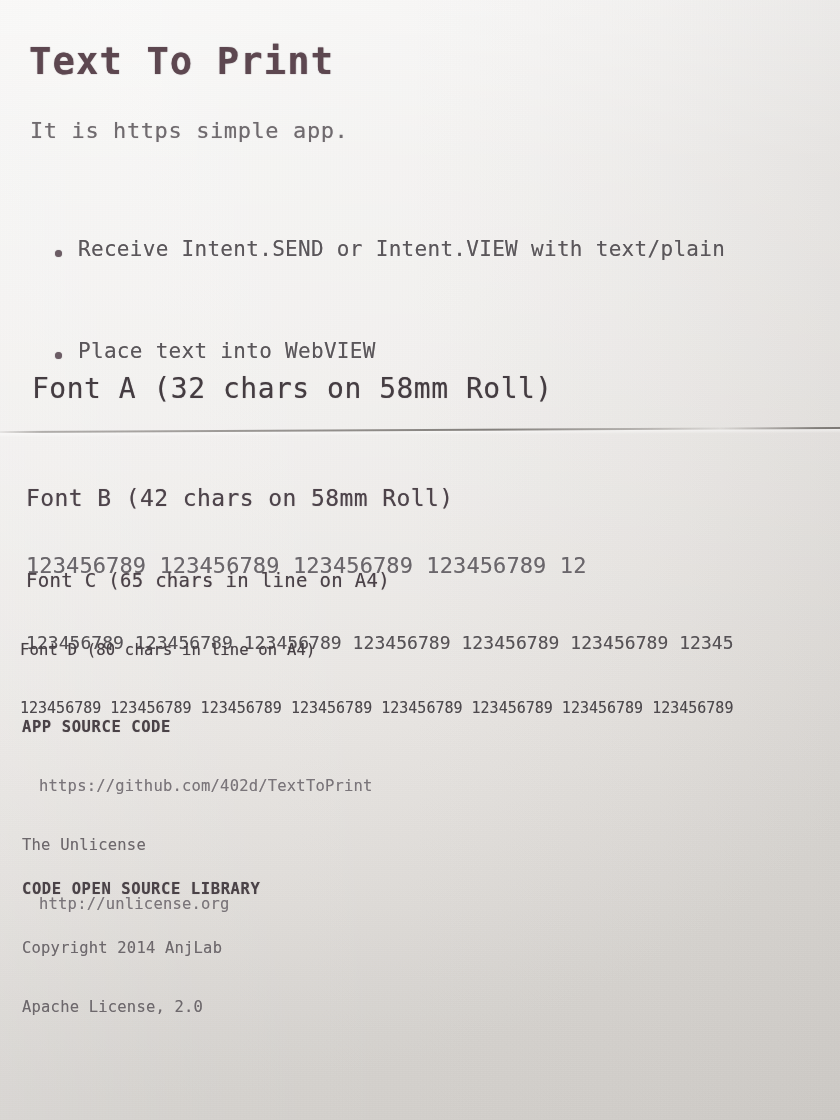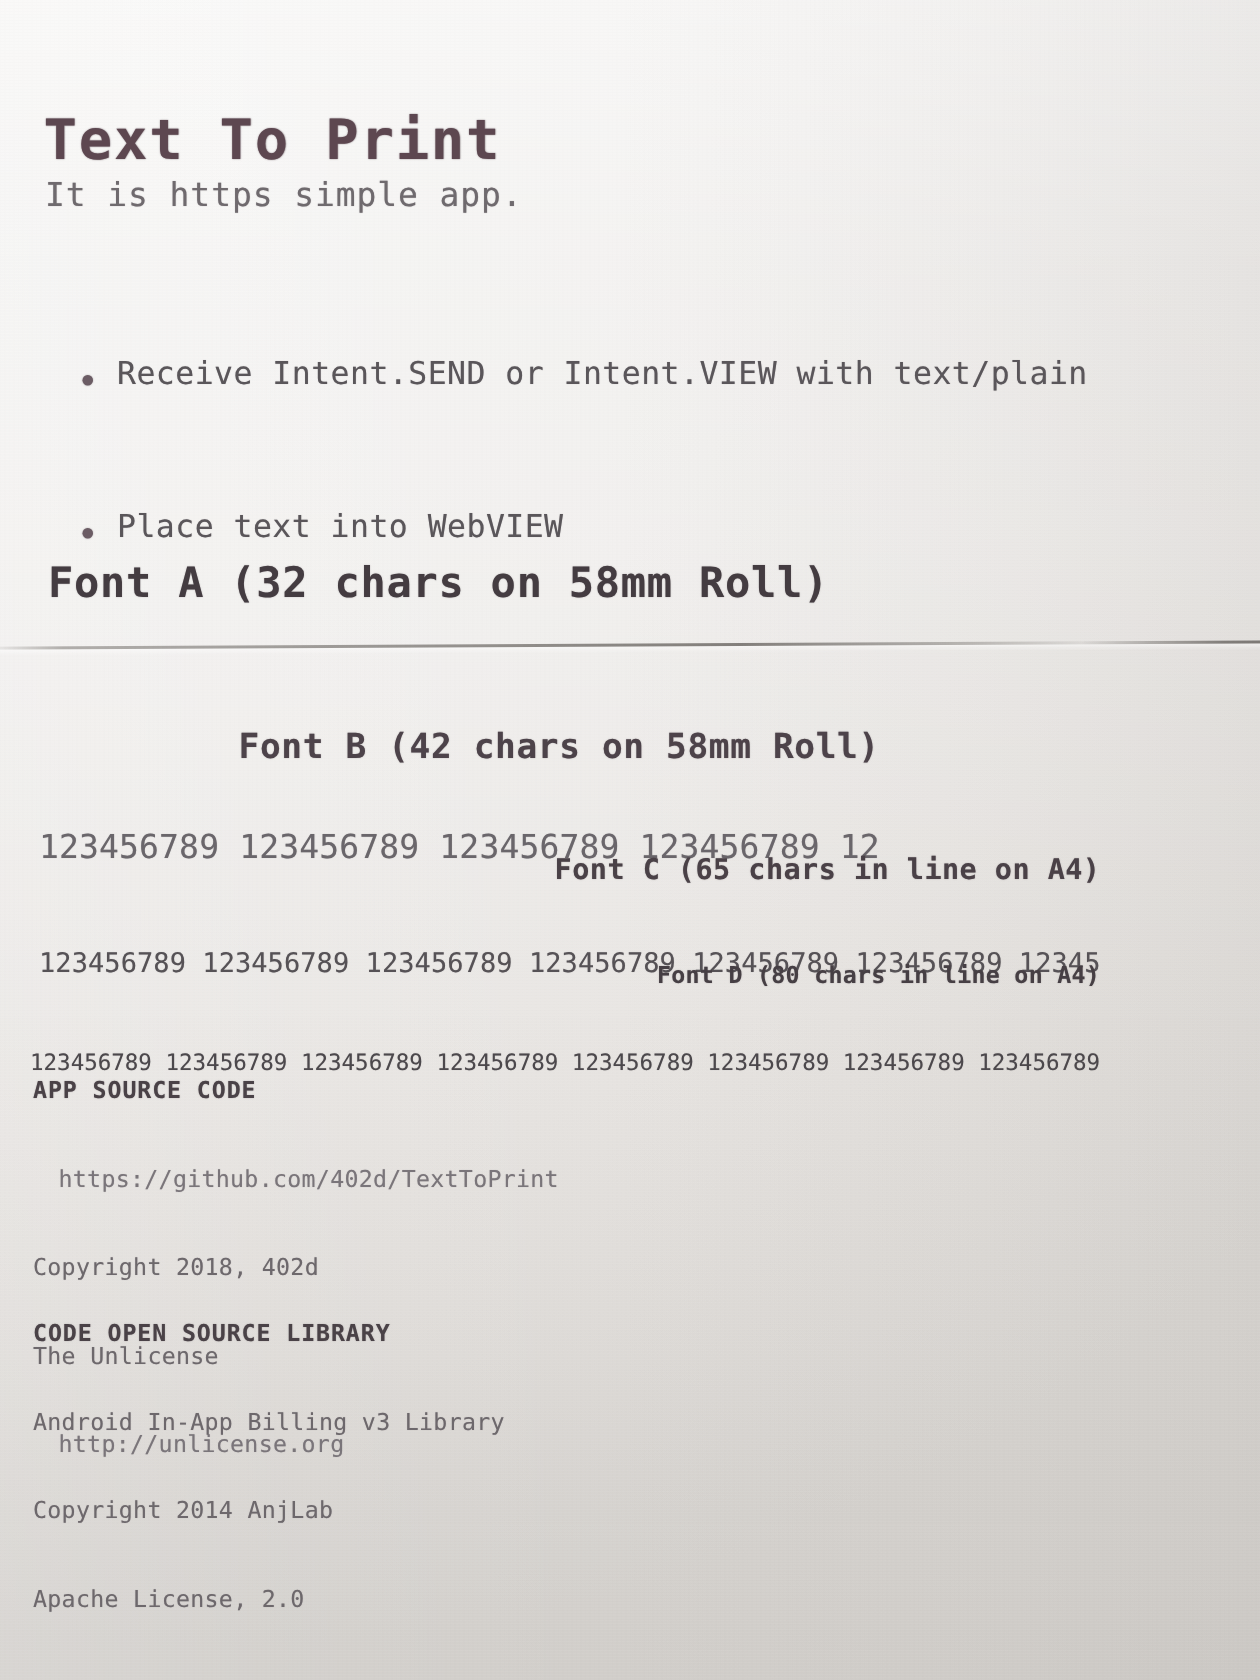--- a/index.html
+++ b/index.html
@@ -98,21 +98,20 @@
   
   .title {
     left: 29px;
     top: 40px;
     font-size: 37px;
     line-height: 44px;
     letter-spacing: 1.2px;
     font-weight: 700;
     color: #5d4750;
     text-shadow: 0 0 1.1px rgba(93,71,80,0.55), 0.4px 0.3px 0.8px rgba(60,45,52,0.30);
-    margin-top: 32px;
   }
 
   .subtitle {
     left: 30px;
     top: 117px;
     font-size: 22px;
     line-height: 28px;
     letter-spacing: 0.6px;
     color: #6f6a6e;
     text-shadow: 0 0 0.7px rgba(111,106,110,0.5);
@@ -140,24 +139,23 @@
   .bullet-text {
     font-size: 21px;
     line-height: 26px;
     letter-spacing: 0.3px;
     color: #5a565a;
     text-shadow: 0 0 0.6px rgba(90,86,90,0.45);
   }
 
   
   .fs-head {
-    font-weight: 700;
+    font-weight: 400;
     color: #4a4146;
     text-shadow: 0 0 0.8px rgba(74,65,70,0.5);
-    text-align: right;
   }
   .fs-line {
     color: #5b585b;
     text-shadow: 0 0 0.6px rgba(91,88,91,0.4);
   }
 
   .sec-a        { left: 32px; top: 334px; }
   .sec-a .fs-head { font-size: 28px; line-height: 34px; letter-spacing: 0.5px; color:#443c41;}
   .sec-a .fs-line { font-size: 27px; line-height: 34px; letter-spacing: 0.2px; color:#4f4b50;}
 
@@ -236,27 +234,25 @@
     </div>
 
     <div class="blk sec-d">
       <div class="fs-head">Font D (80 chars in line on A4)</div>
       <div class="fs-line">123456789 123456789 123456789 123456789 123456789 123456789 123456789 123456789</div>
     </div>
 
     <div class="blk credits cr-app">
       <div class="cr-head">APP SOURCE CODE</div>
       <div class="cr-line dim">https://github.com/402d/TextToPrint</div>
-      <div class="cr-line">Copyright 2018, 402d</div>
       <div class="cr-line">The Unlicense</div>
       <div class="cr-line dim">http://unlicense.org</div>
     </div>
 
     <div class="blk credits cr-lib">
       <div class="cr-head">CODE OPEN SOURCE LIBRARY</div>
-      <div class="cr-line">Android In-App Billing v3 Library</div>
       <div class="cr-line">Copyright 2014 AnjLab</div>
       <div class="cr-line">Apache License, 2.0</div>
       
     </div>
 
   </div>
 </div>
 
 </body></html>

